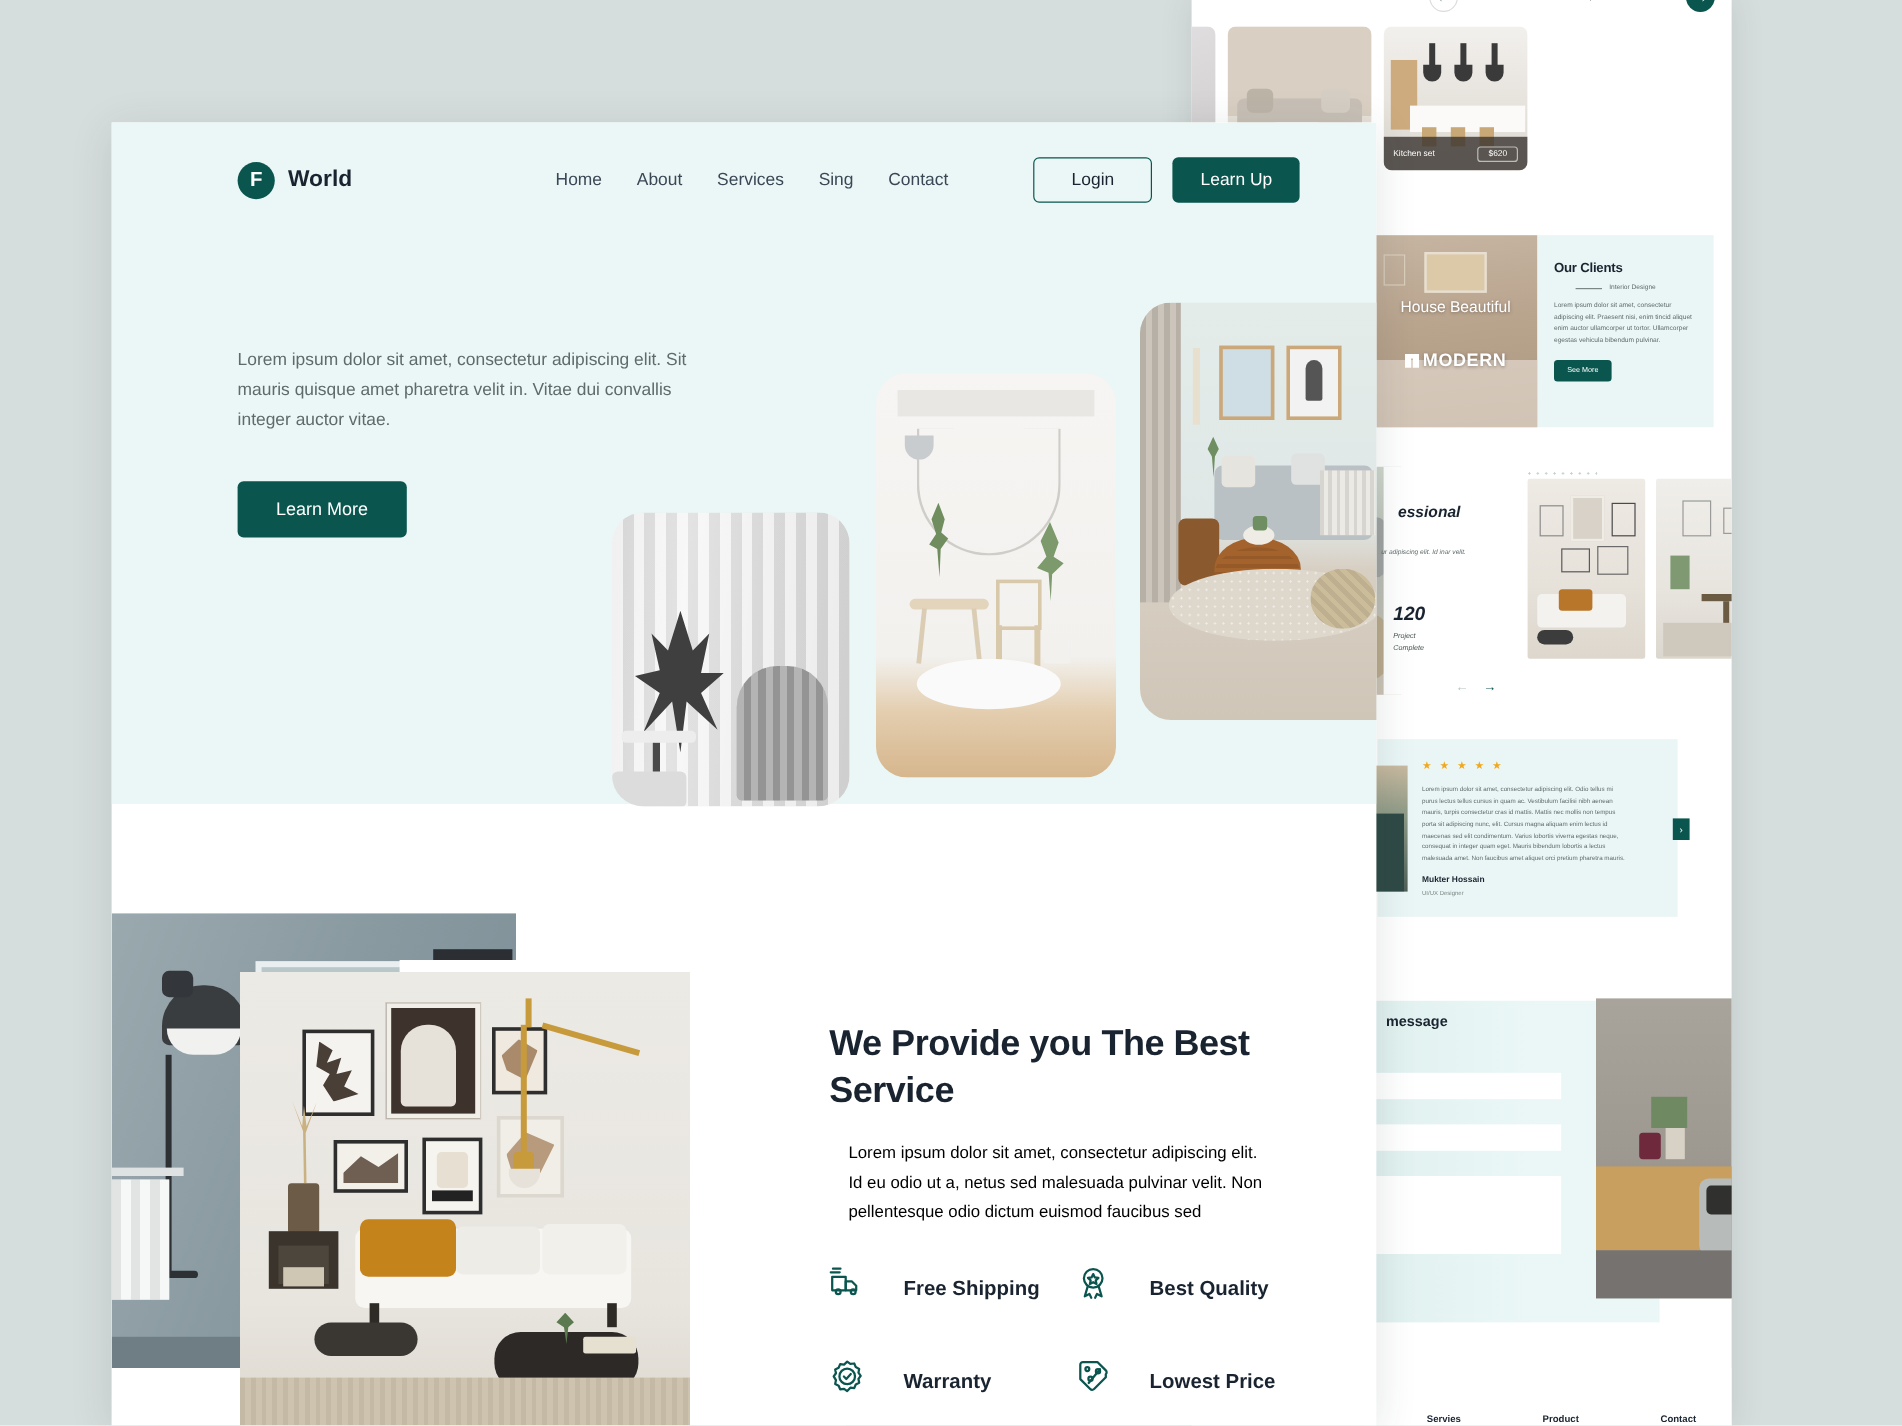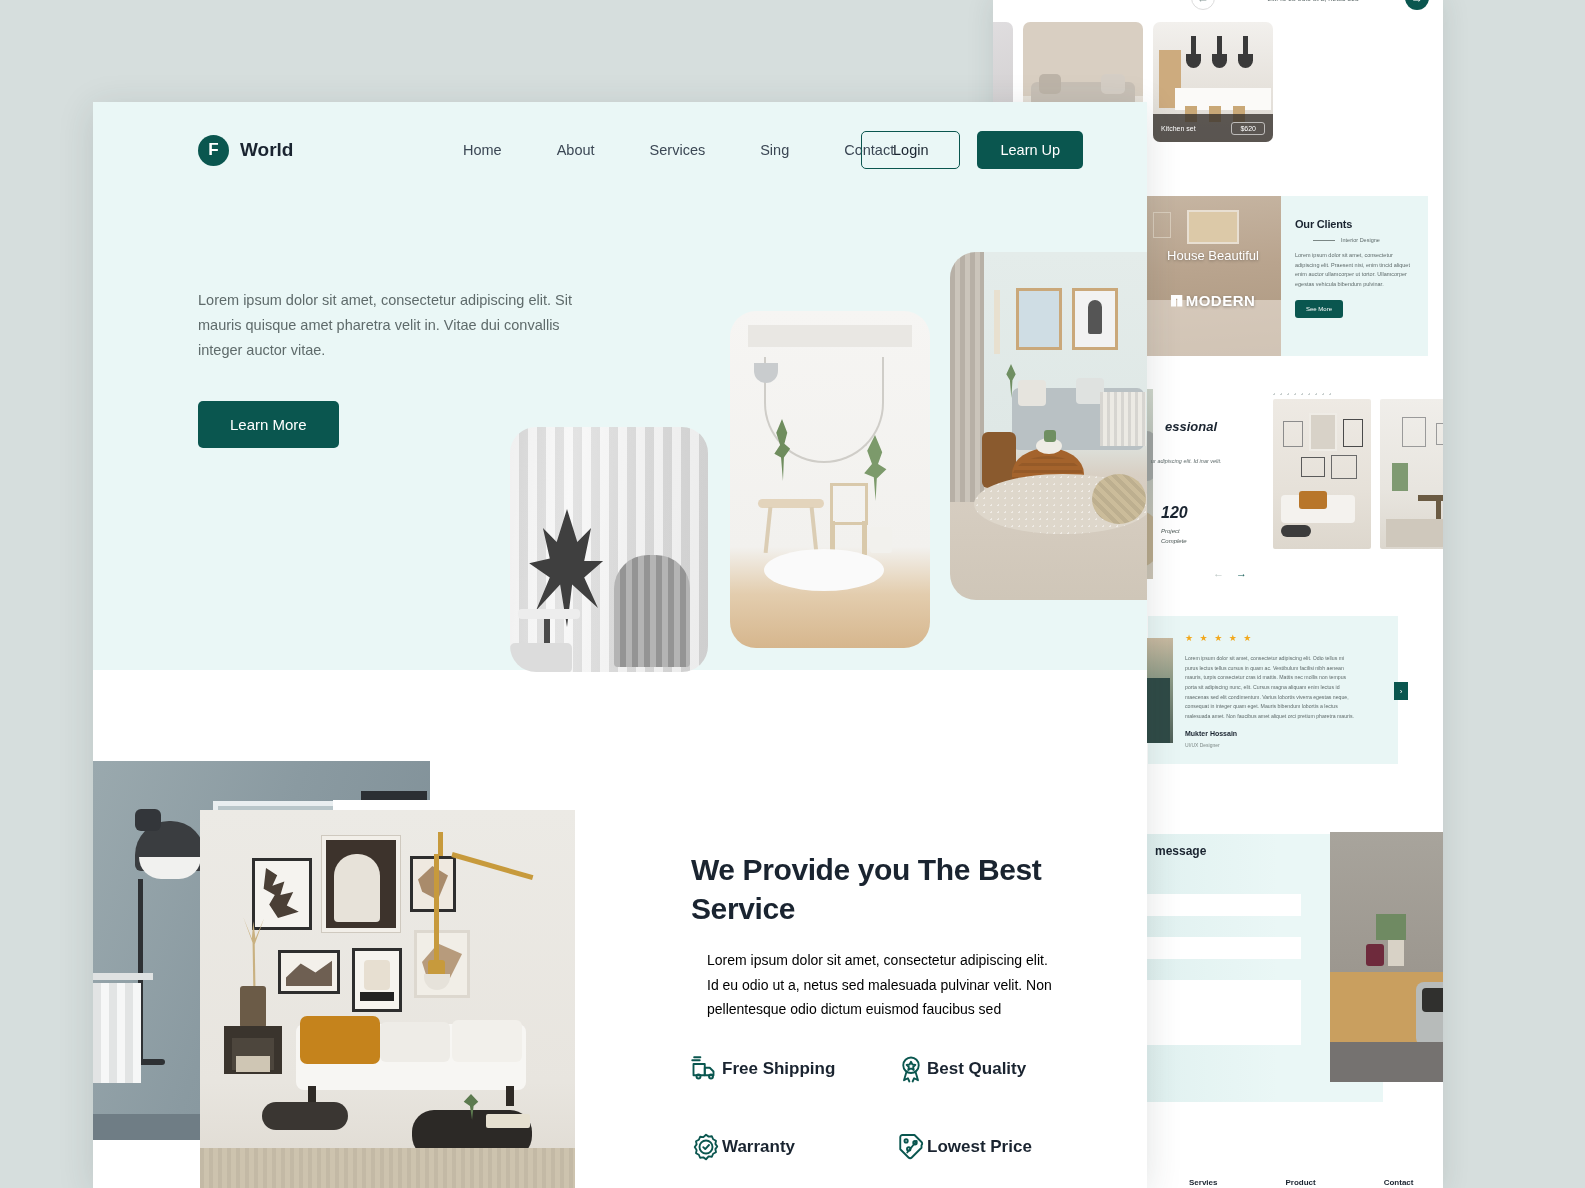--- a/index.html
+++ b/index.html
@@ -142,21 +142,21 @@
 
   
   .nav { position: absolute; left: 0; top: 0; width: 100%; height: 96px; display: flex; align-items: center; }
   .brand { position: absolute; left: 105px; display: flex; align-items: center; gap: 11px; }
   .brand .mark {
     width: 31px; height: 31px; border-radius: 50%; background: #0a564f;
     color: #fff; font-weight: bold; font-size: 17px;
     display: flex; align-items: center; justify-content: center;
   }
   .brand .bname { font-size: 19px; font-weight: bold; color: #1a2430; }
-  .menu { position: absolute; left: 370px; display: flex; gap: 55px; }
+  .menu { position: absolute; left: 370px; display: flex; gap: 29px; }
   .menu a { font-size: 14.5px; color: #3b4754; text-decoration: none; }
   .navbtns { position: absolute; left: 768px; display: flex; gap: 17px; align-items: center; }
   .btn-login {
     border: 1px solid #0a564f; color: #1a2430; background: transparent;
     font-size: 14.5px; padding: 10px 31px; border-radius: 5px;
     font-family: "Liberation Sans", sans-serif;
   }
   .btn-signup {
     background: #0a564f; color: #fff; border: none;
     font-size: 14.5px; padding: 11px 23px; border-radius: 5px;
@@ -184,21 +184,21 @@
   
   .svc-img-a { position: absolute; left: 0px; top: 659px; width: 337px; height: 379px; overflow: hidden; }
   .svc-sheet { position: absolute; left: 240px; top: 698px; width: 372px; height: 388px; background: #fff; }
   .svc-img-b { position: absolute; left: 107px; top: 708px; width: 375px; height: 378px; overflow: hidden; }
 
   .svc-copy { position: absolute; left: 598px; top: 748px; width: 400px; }
   .svc-copy h2 { font-size: 30px; line-height: 1.3; color: #1a2430; font-weight: bold; letter-spacing: -.4px; }
   .svc-copy p { margin-top: 20px; font-size: 14px; line-height: 1.75; color: #000000; width: 345px; margin-left: 16px; }
   .feats { position: absolute; left: 598px; top: 952px; width: 400px;
            display: grid; grid-template-columns: 205px 205px; row-gap: 48px; }
-  .feat { display: flex; align-items: center; gap: 1px; }
+  .feat { display: flex; align-items: flex-end; gap: 32px; }
   .feat .lbl { font-size: 17px; font-weight: bold; color: #1a2430; }
   .feat svg { display: block; }
 
   
   .ph { width: 100%; height: 100%; position: relative; overflow: hidden; }
   .gray { filter: grayscale(1); }
 </style>
 </head>
 <body>
 

